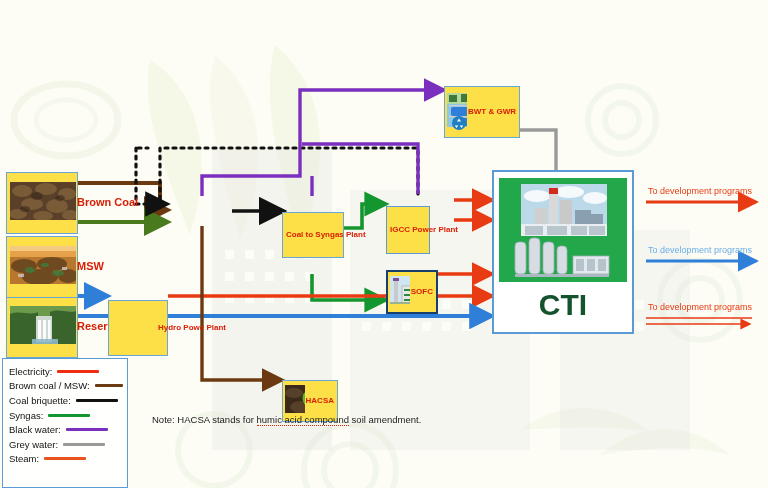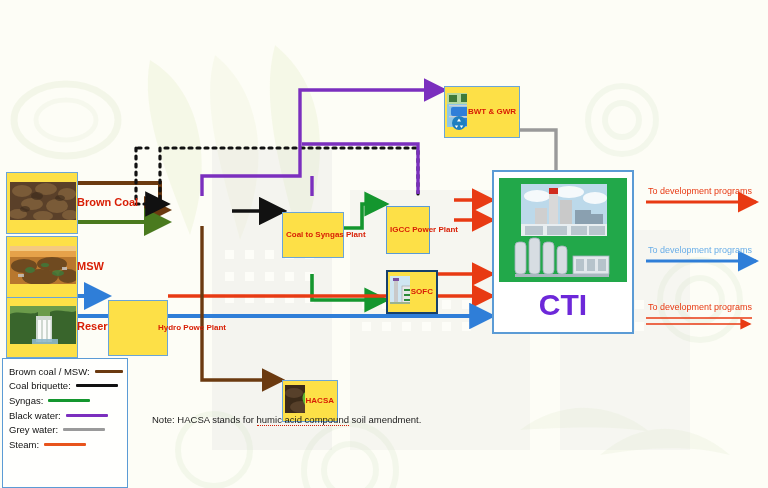--- a/index.html
+++ b/index.html
@@ -43,21 +43,21 @@
   .src .cap{font-size:11px;margin-top:2px;}
 
   
   .plant{padding:2px;}
 
   
   .cti-box{position:absolute;left:492px;top:126px;width:142px;height:164px;
            background:#fff;border:2px solid #5b9bd5;z-index:4;
            display:flex;flex-direction:column;align-items:center;padding:6px;box-sizing:border-box;}
   .cti-img{width:128px;height:104px;background:#22a84a;position:relative;overflow:hidden;}
-  .cti-label{font-size:30px;font-weight:bold;color:#6d28d9;line-height:34px;margin-top:6px;
+  .cti-label{font-size:30px;font-weight:bold;color:#14532d;line-height:34px;margin-top:6px;
              font-family:"Liberation Sans", sans-serif;}
 
   
   .out-label{position:absolute;font-size:9px;white-space:nowrap;z-index:4;}
 
   
   .legend{position:absolute;left:2px;top:358px;width:126px;height:130px;
           background:rgba(255,255,255,0.78);border:1px solid #5b9bd5;z-index:7;
           padding:5px 4px 0 6px;box-sizing:border-box;}
   .legend-row{display:flex;align-items:center;height:14.6px;white-space:nowrap;}
@@ -480,20 +480,24 @@
       <div class="cti-label">CTI</div>
     </div>
   </div>
 
   <div class="out-label" style="left:648px;top:186px;color:#e83a13;">To development  programs</div>
   <div class="out-label" style="left:648px;top:245px;color:#6aaee8;">To development  programs</div>
   <div class="out-label" style="left:648px;top:302px;color:#e83a13;">To development  programs</div>
 
   <div class="legend">
     <div class="legend-row">
+      <span class="lg-name">Electricity:</span>
+      <span class="lg-swatch" style="background:#ef2b12;"></span>
+    </div>
+    <div class="legend-row">
       <span class="lg-name">Brown coal / MSW:</span>
       <span class="lg-swatch" style="background:#6b3a10;width:34px;"></span>
     </div>
     <div class="legend-row">
       <span class="lg-name">Coal briquette:</span>
       <span class="lg-swatch" style="background:#111111;"></span>
     </div>
     <div class="legend-row">
       <span class="lg-name">Syngas:</span>
       <span class="lg-swatch" style="background:#14962e;"></span>

